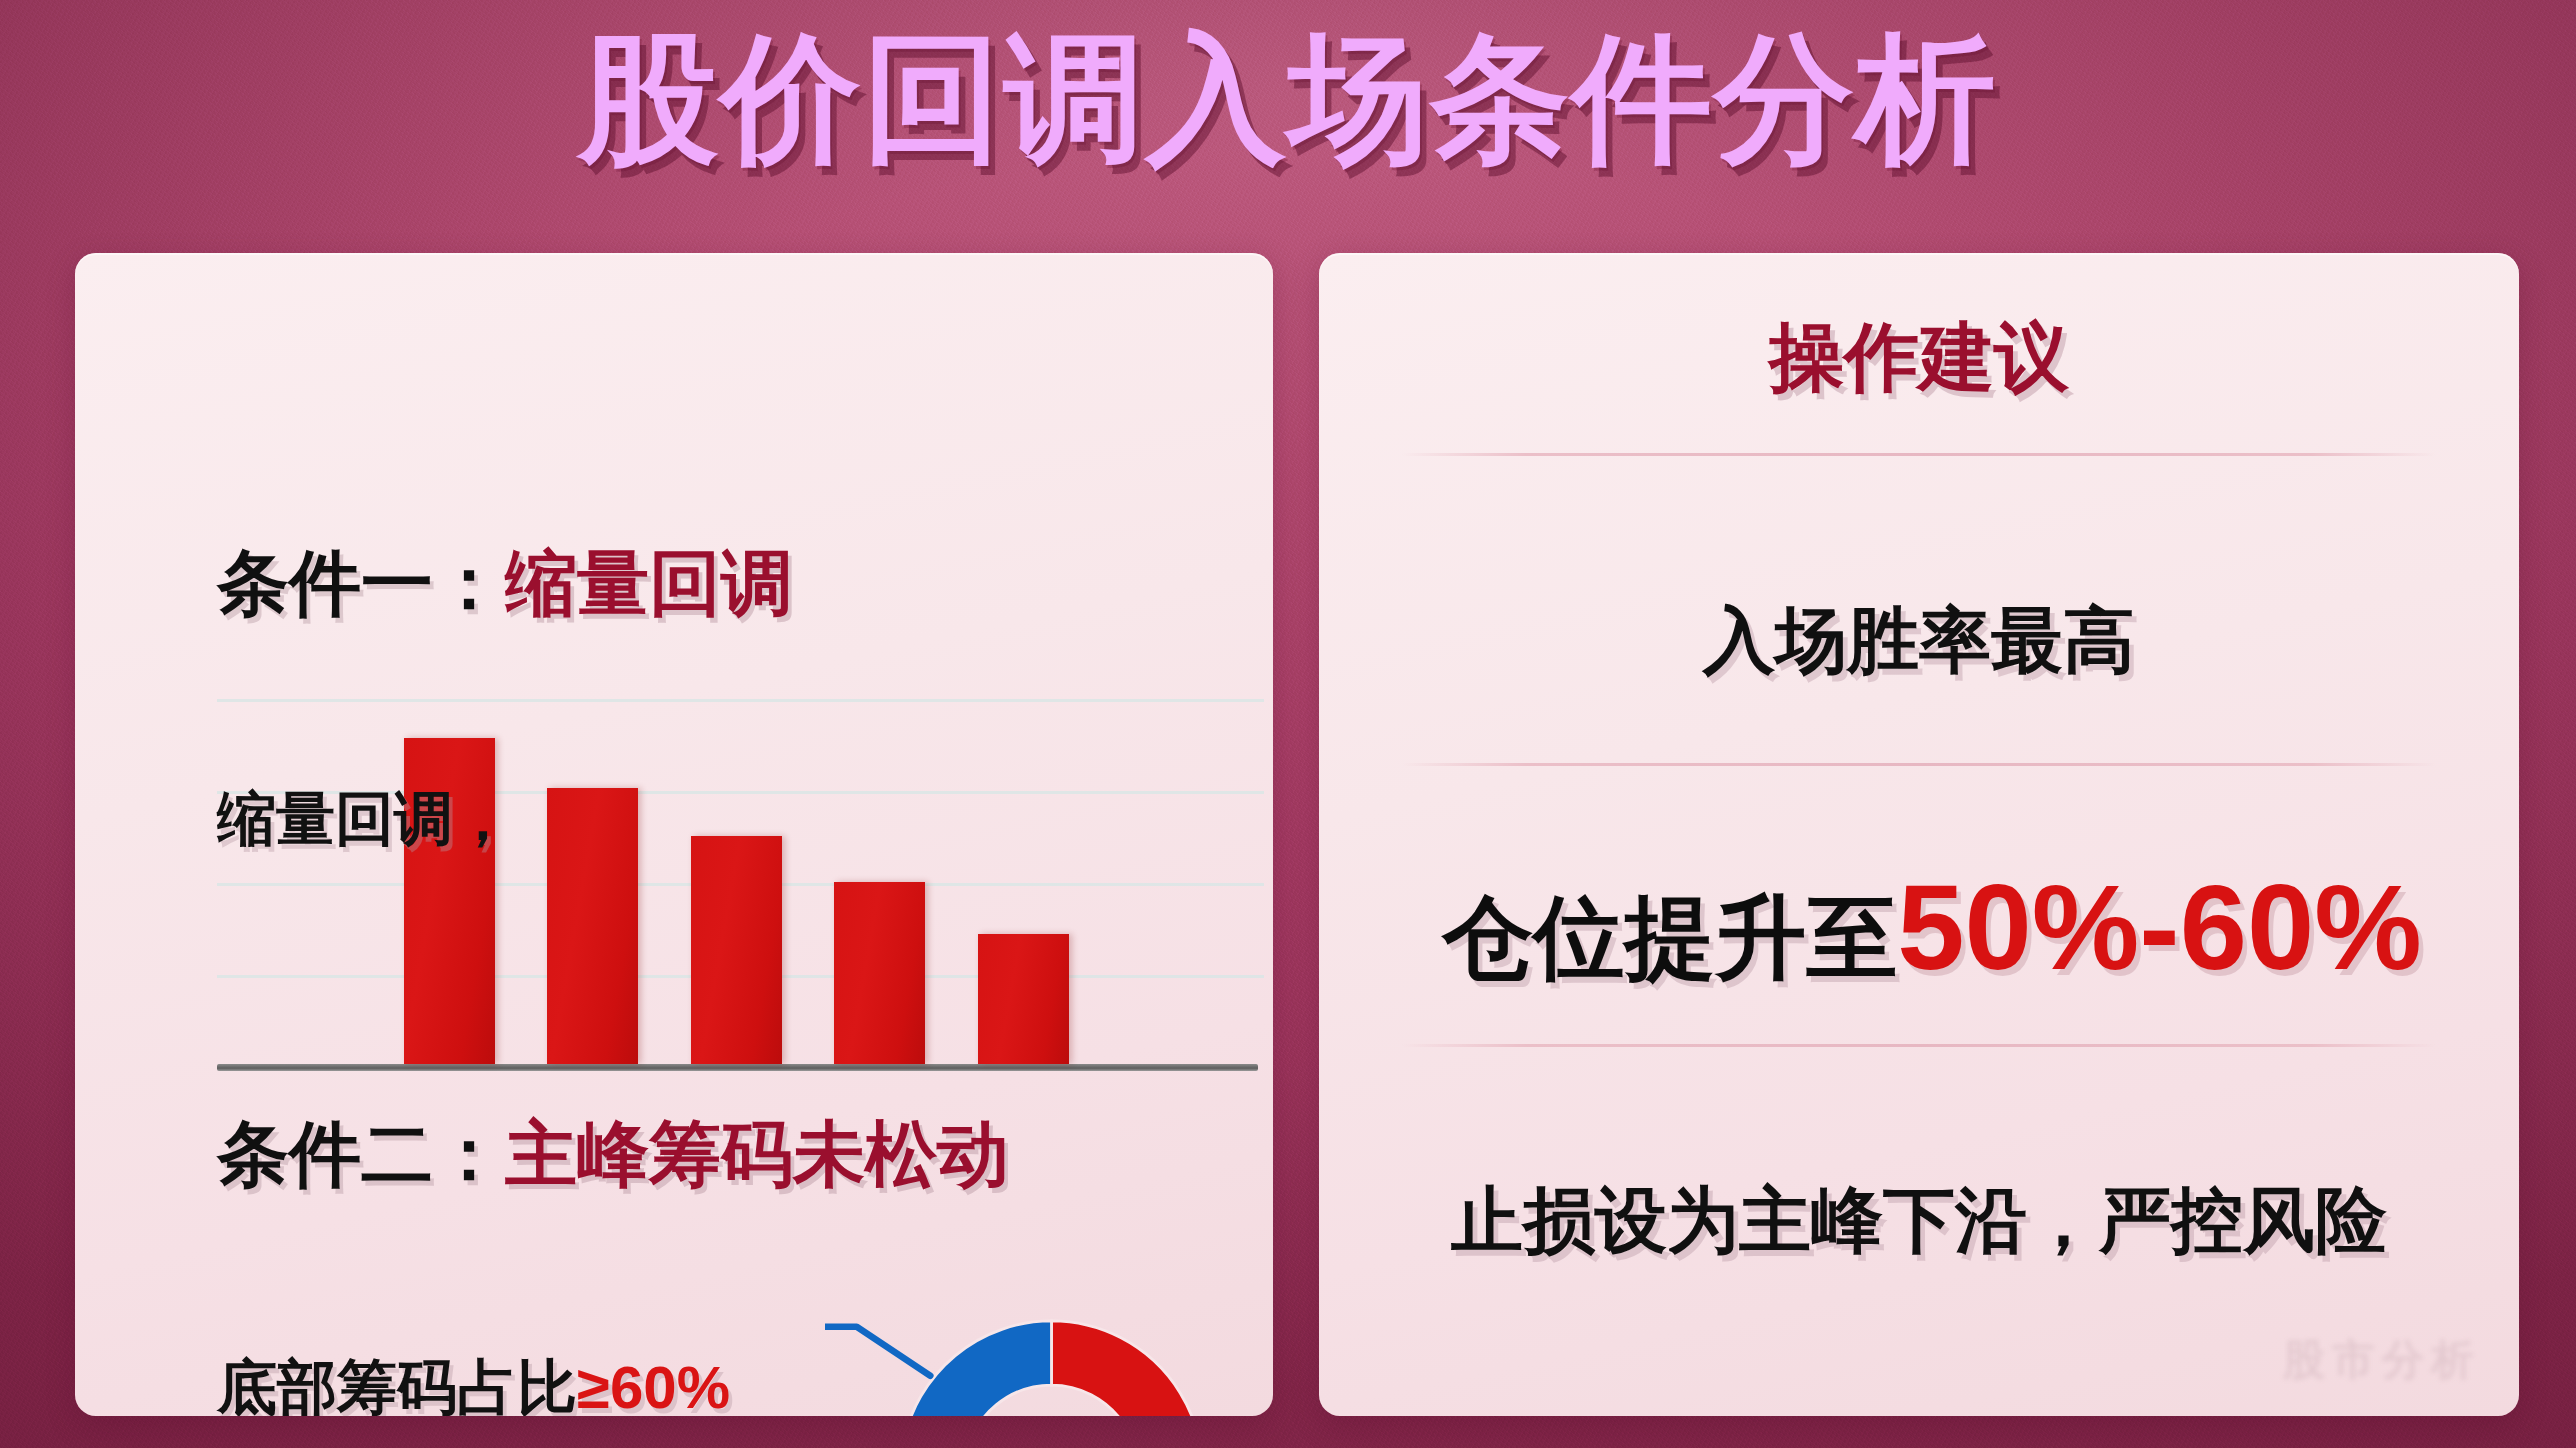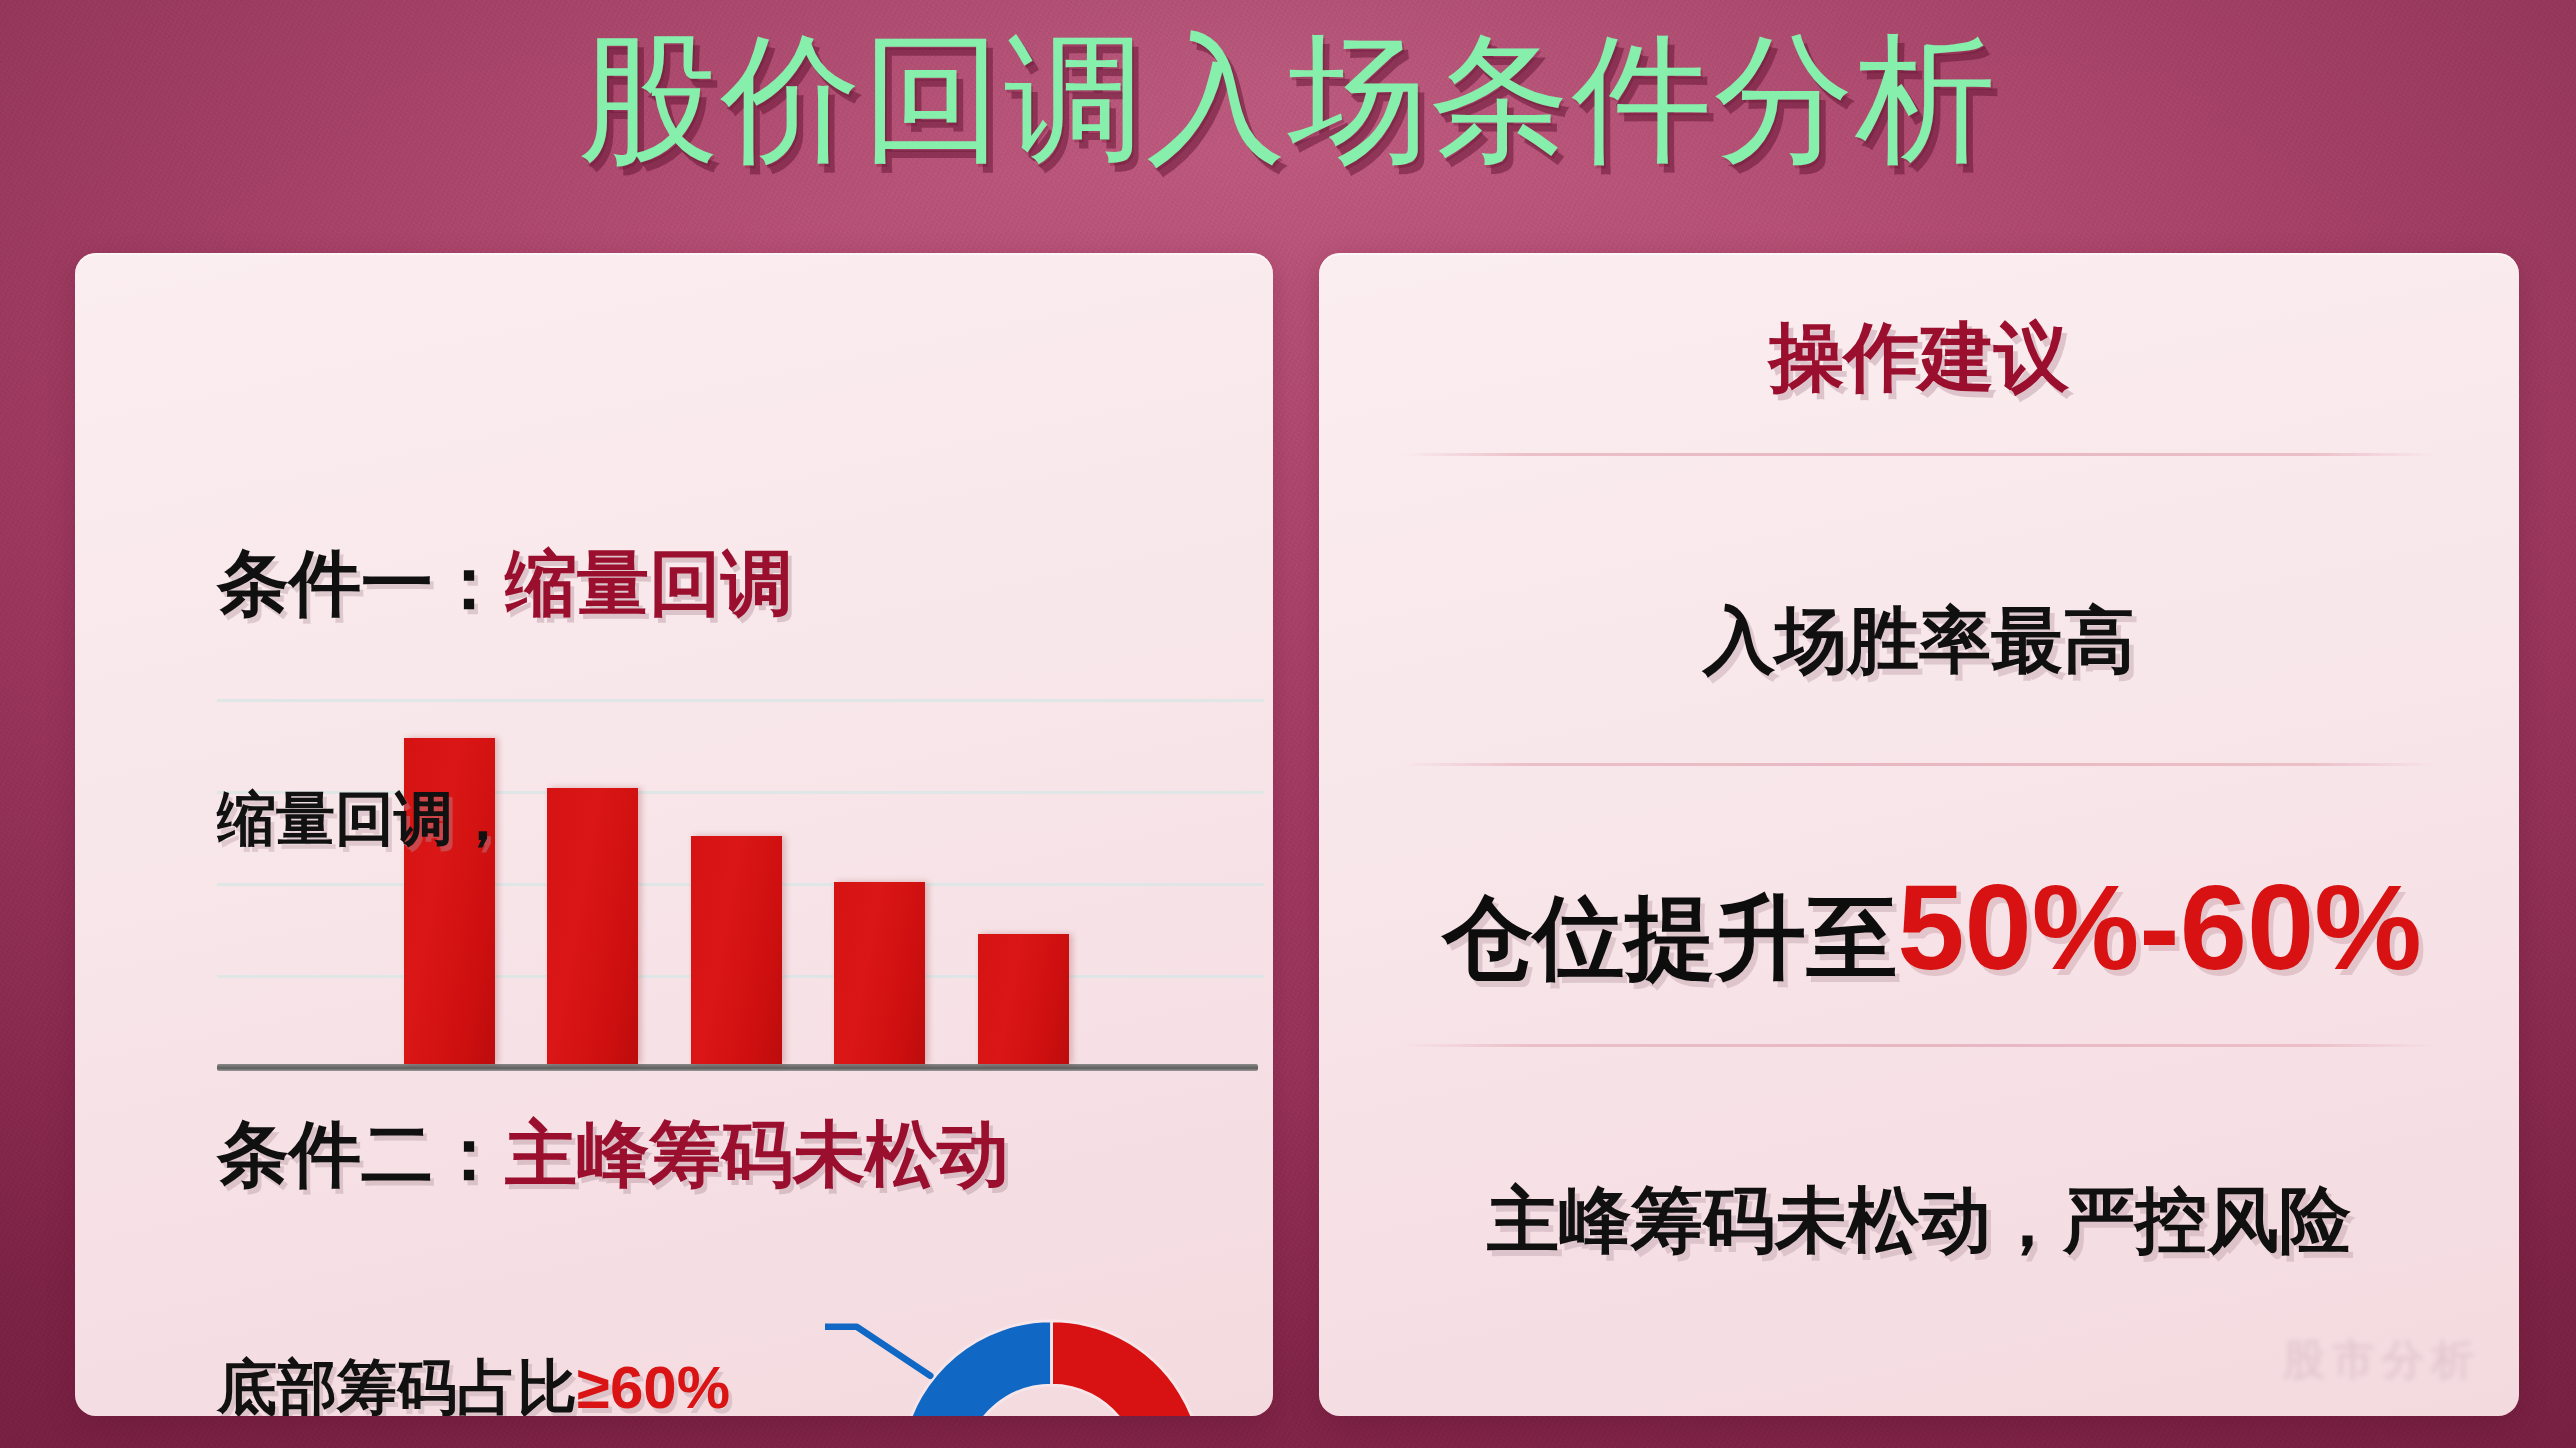--- a/index.html
+++ b/index.html
@@ -28,21 +28,21 @@
   #vignette{
     position:absolute; inset:0;
     background:radial-gradient(ellipse 85% 78% at 50% 42%, rgba(0,0,0,0) 40%, rgba(60,6,30,.30) 100%);
   }
 
   
   #title{
     position:absolute; left:0; right:0; top:21px;
     text-align:center;
     font-size:140px; line-height:1.12;
-    font-weight:normal; color:#86efac;
+    font-weight:bold; color:#f0abfc;
     letter-spacing:1.9px;
     text-shadow: 6.6px 8.5px 0 rgba(92,12,44,.46), 1.9px 2.8px 0 rgba(120,25,60,.35);
     z-index:6;
   }
 
   
   .card{
     position:absolute;
     border-radius:21px;
     background:linear-gradient(168deg,#FBEEF0 0%, #F8E7EA 40%, #F6E0E5 72%, #F3DADF 100%);
@@ -209,18 +209,18 @@
     <div class="r-div" id="r-div1"></div>
 
     <div class="r-row" id="r-line1">入场胜率最高</div>
     <div class="r-div" id="r-div2"></div>
 
     <div class="r-row" id="r-line2">
       <span class="k">仓位提升至</span><span class="v">50%-60%</span>
     </div>
     <div class="r-div" id="r-div3"></div>
 
-    <div class="r-row" id="r-line3">主峰筹码未松动，严控风险</div>
+    <div class="r-row" id="r-line3">止损设为主峰下沿，严控风险</div>
 
     <div id="watermark">股市分析</div>
   </div>
 </div>
 
 
 </body></html>

